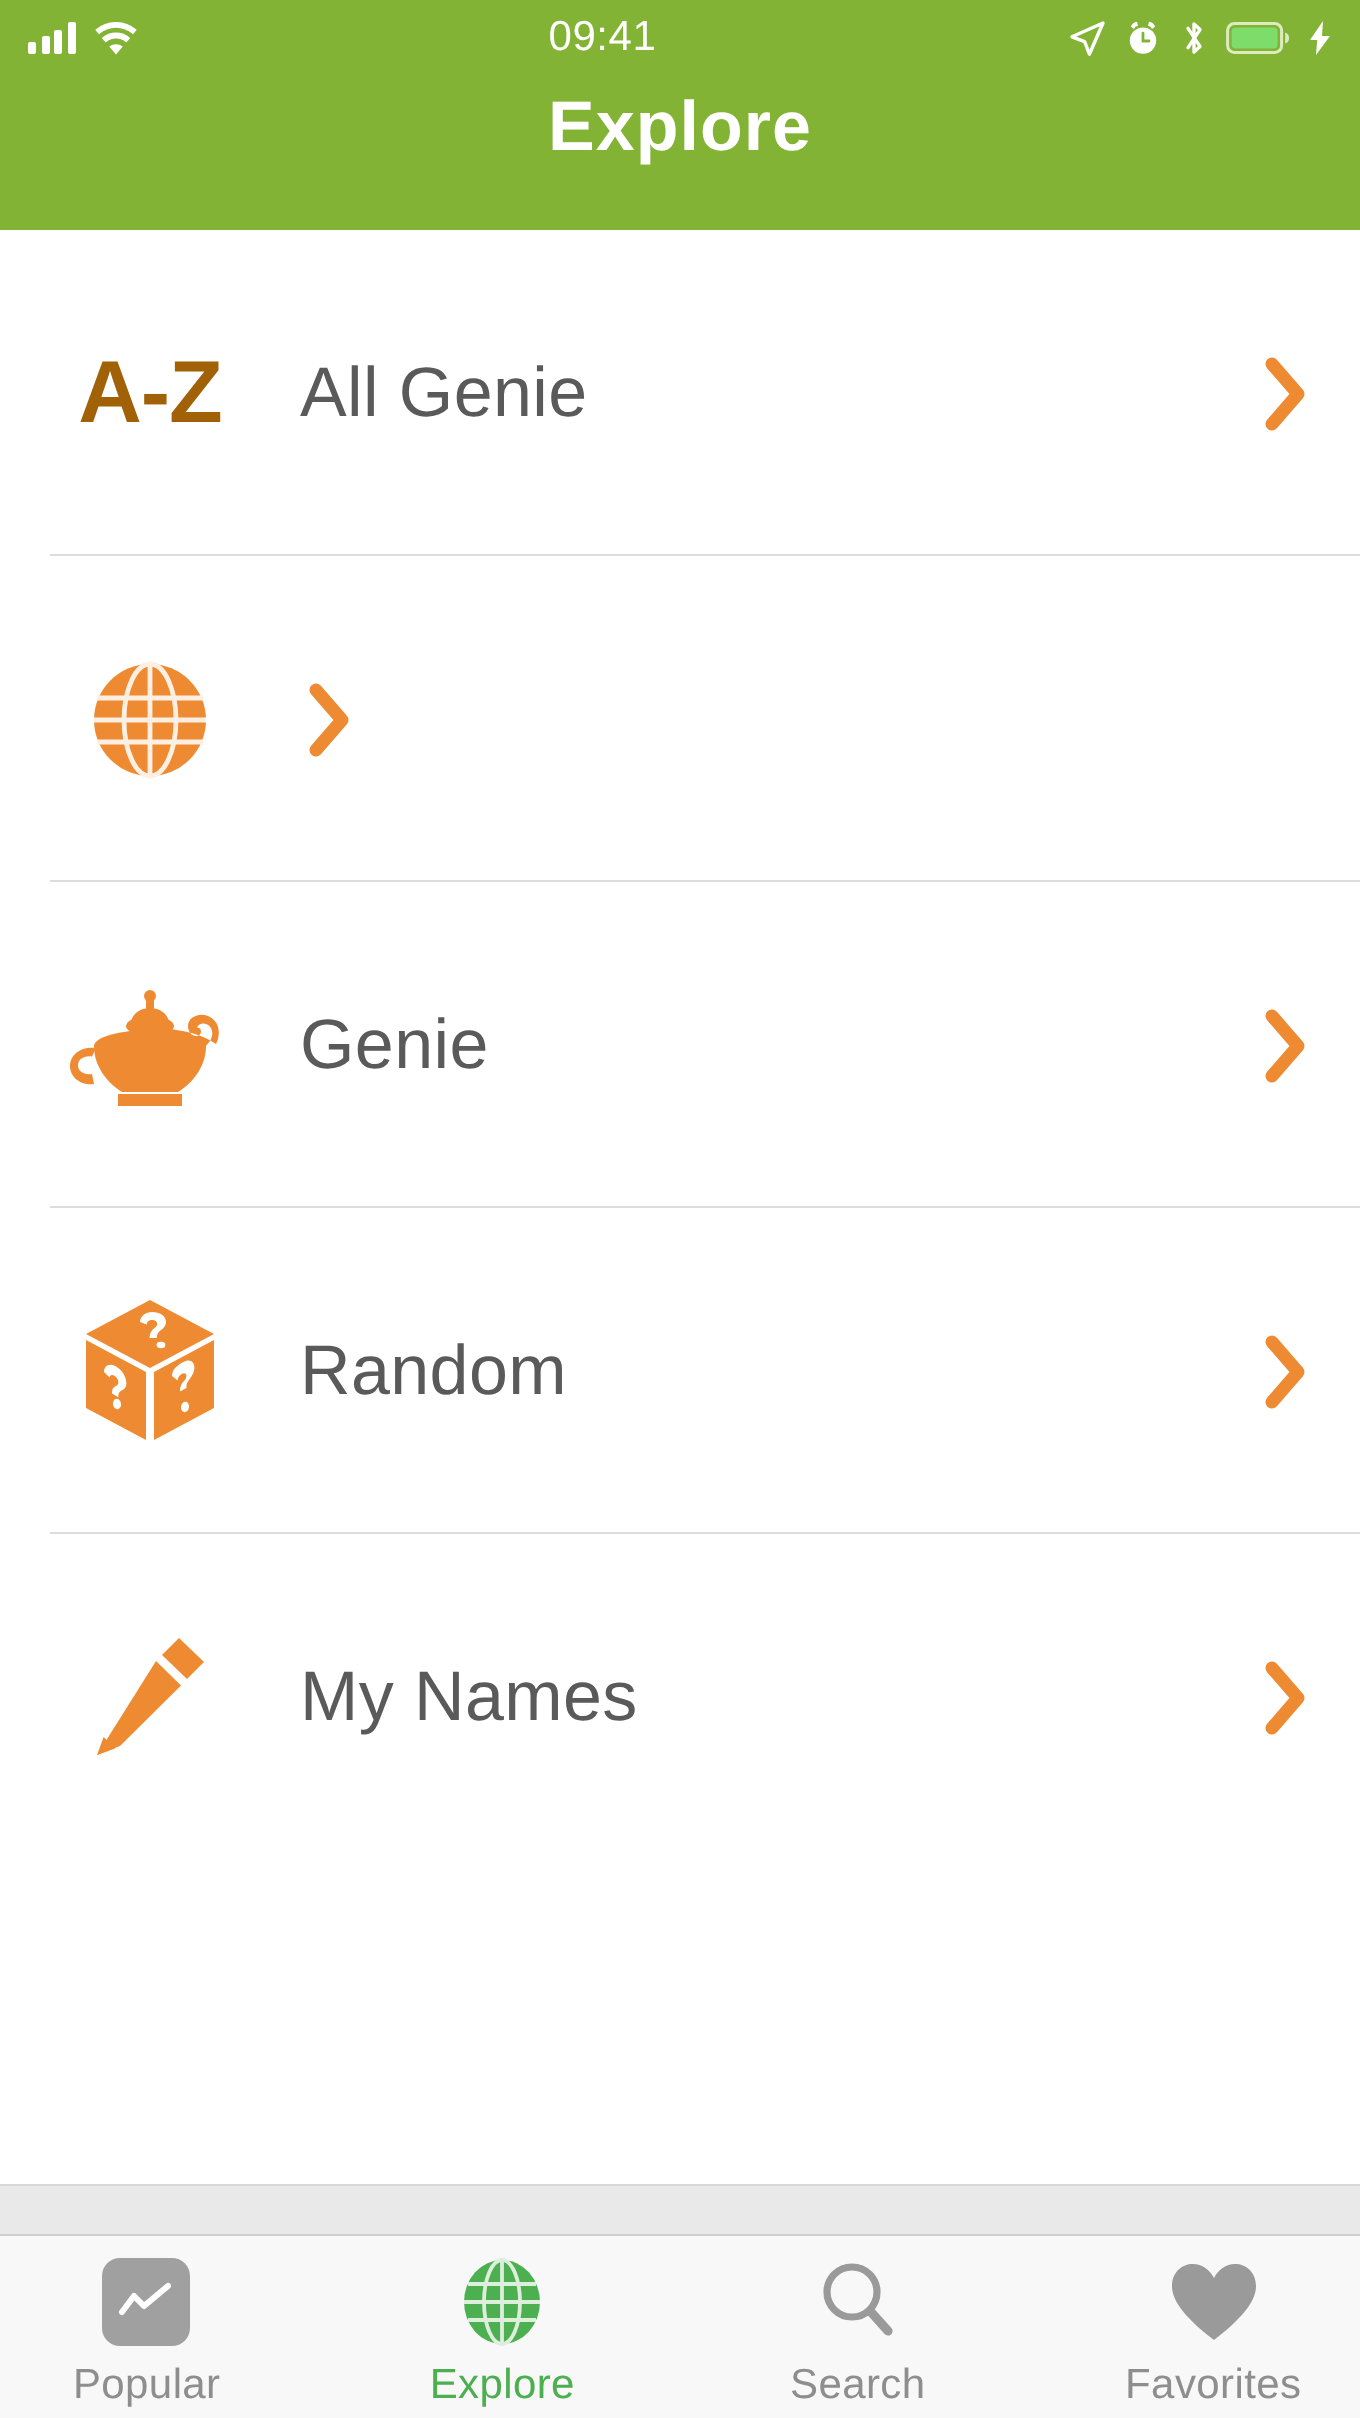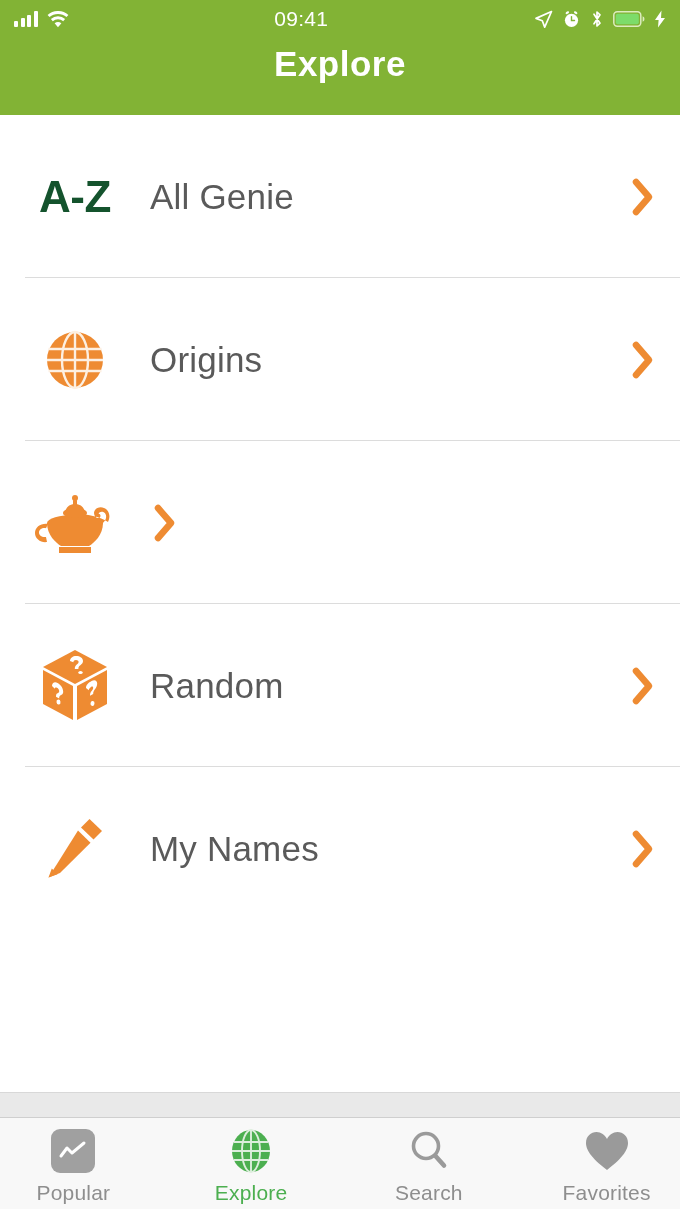--- a/index.html
+++ b/index.html
@@ -87,21 +87,21 @@
     justify-content:center;
     height:100%;
   }
   .row-label {
     flex:1 1 auto;
     color:#5a5a5a;
     font-size:35px;
     letter-spacing:0.2px;
   }
   .az-text {
-    color:#14532d;
+    color:#a16207;
     font-size:44px;
     font-weight:bold;
     letter-spacing:-0.5px;
   }
   .chevron {
     flex:0 0 auto;
     width:30px; height:46px;
     display:flex; align-items:center; justify-content:center;
   }
 
@@ -238,21 +238,20 @@
           <circle cx="30" cy="30" r="28" fill="#ee8b32"></circle>
           <g fill="none" stroke="#fdf0e2" stroke-width="2.4">
             <ellipse cx="30" cy="30" rx="13" ry="28"></ellipse>
             <line x1="30" y1="2" x2="30" y2="58"></line>
             <line x1="3.5" y1="19" x2="56.5" y2="19"></line>
             <line x1="2" y1="30" x2="58" y2="30"></line>
             <line x1="3.5" y1="41" x2="56.5" y2="41"></line>
           </g>
         </svg>
       </div>
-      <div class="row-label">Origins</div>
       <div class="chevron">
         <svg width="24" height="40" viewBox="0 0 24 40">
           <path d="M5 5 L18 20 L5 35" fill="none" stroke="#ee8b32" stroke-width="6.5" stroke-linecap="round" stroke-linejoin="round"></path>
         </svg>
       </div>
     </div>
 
     <div class="row">
       <div class="row-icon">
         <svg width="86" height="66" viewBox="0 0 86 66">
@@ -262,20 +261,21 @@
             <path d="M15 33 c0 12 9 20 14 23 h28 c5 -3 14 -11 14 -23 Z"></path>
             <path d="M27 57 h32 v6 h-32 Z"></path>
             <ellipse cx="43" cy="23" rx="12" ry="5"></ellipse>
             <path d="M33 24 c0 -6 4 -10 10 -10 c6 0 10 4 10 10 Z"></path>
             <rect x="41" y="9" width="4" height="7" rx="2"></rect>
             <circle cx="43" cy="8" r="3"></circle>
             <path d="M16 34 c-7 -1 -13 3 -13 9 c0 6 6 10 12 9 l-1 -5 c-4 0.6 -7 -1.4 -7 -4.4 c0 -3 3 -5 7 -4.4 Z"></path>
           </g>
         </svg>
       </div>
+      <div class="row-label">Genie</div>
       <div class="chevron">
         <svg width="24" height="40" viewBox="0 0 24 40">
           <path d="M5 5 L18 20 L5 35" fill="none" stroke="#ee8b32" stroke-width="6.5" stroke-linecap="round" stroke-linejoin="round"></path>
         </svg>
       </div>
     </div>
 
     <div class="row">
       <div class="row-icon">
         <svg width="72" height="76" viewBox="0 0 72 76">

